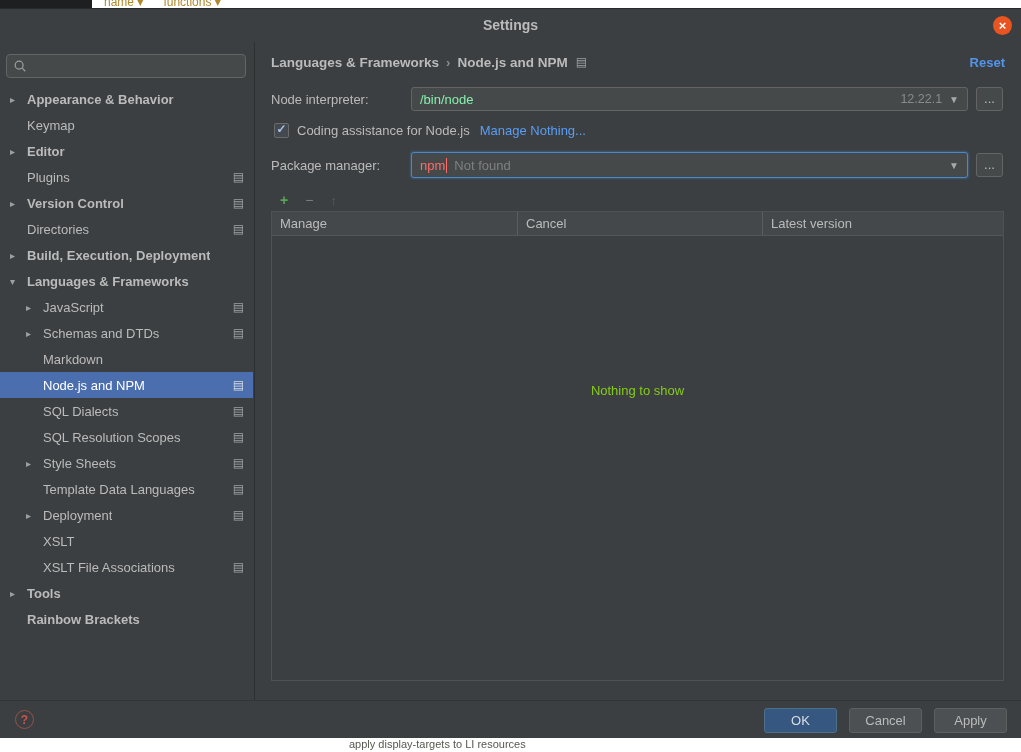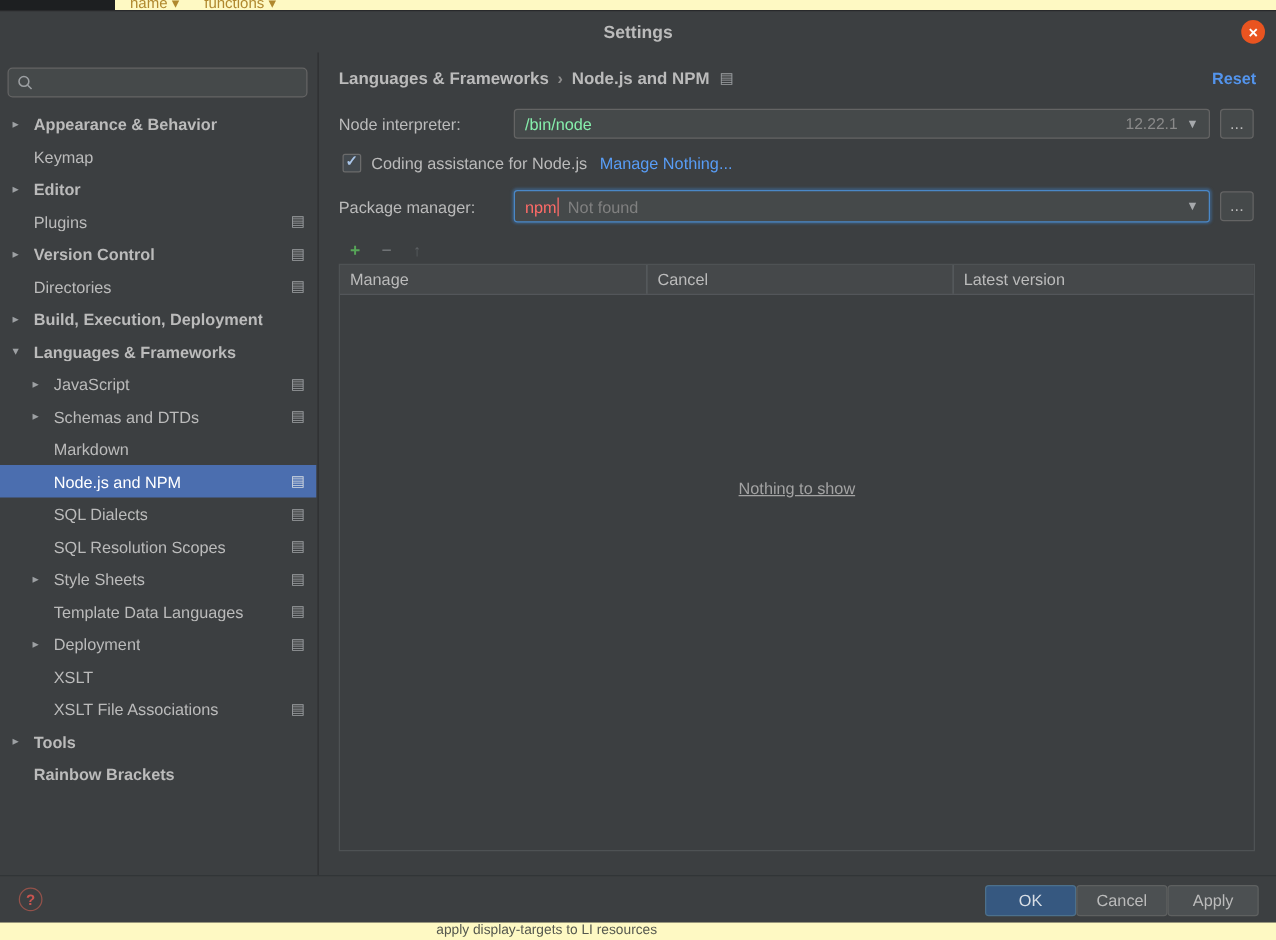--- a/index.html
+++ b/index.html
@@ -3,21 +3,21 @@
 <meta charset="utf-8">
 <style>
   html,body { margin:0; padding:0; background:#1e1e1e; }
   * { box-sizing:border-box; }
   .screen {
     position:relative; width:1021px; height:752px; overflow:hidden;
     background:#2b2b2b; font-family:"Liberation Sans", sans-serif;
     -webkit-font-smoothing:antialiased;
   }
   
-  .bg-strip { position:absolute; left:0; right:0; background:#fef9c3; overflow:hidden; }
+  .bg-strip { position:absolute; left:0; right:0; background:#ffffff; overflow:hidden; }
   .bg-strip.top { top:0; height:9px; }
   .bg-strip.bottom { top:738px; height:14px; }
   .bg-corner { position:absolute; left:0; top:0; width:92px; height:9px; background:#1d1f21; }
   .bg-text-top { position:absolute; left:104px; top:-5px; font-size:12px; color:#b0882e; white-space:pre; }
   .bg-text-bottom { position:absolute; left:349px; top:0px; font-size:11px; color:#56594f; white-space:pre; }
 
   
   .dialog { position:absolute; left:0; top:9px; width:1021px; height:729px; background:#3c3f41; box-shadow:0 0 0 1px #28292b; }
 
   .titlebar { position:absolute; top:0; left:0; right:0; height:33px; }
@@ -82,26 +82,26 @@
   .tb.add { color:#57a558; font-weight:bold; }
   .tb.rem { color:#7c7f82; }
   .tb.up { color:#5d6164; font-size:13px; }
   .pkg-table { position:absolute; left:0; right:0; top:22px; bottom:0; border:1px solid #4e5254; }
   .pkg-header { display:flex; height:24px; background:#45484a; border-bottom:1px solid #53565a; }
   .th { padding:0 8px; line-height:24px; color:#bbbbbb; border-right:1px solid #5a5e61; font-size:13px; overflow:hidden; white-space:nowrap; }
   .th:nth-child(1) { width:246px; }
   .th:nth-child(2) { width:245px; }
   .th:last-child { flex:1; border-right:none; }
   .pkg-body { position:absolute; top:25px; bottom:0; left:0; right:0; }
-  .empty { position:absolute; top:146px; left:0; right:0; text-align:center; color:#a3a3a3;text-decoration:underline; }
+  .empty { position:absolute; top:146px; left:0; right:0; text-align:center; color:#84cc16; }
 
   
   .footer { position:absolute; left:0; right:0; bottom:0; height:38px; border-top:1px solid #313537; }
   .help-btn { position:absolute; left:15px; top:9px; width:19px; height:19px; border-radius:50%; border:1px solid #93524a; color:#c75450; display:flex; align-items:center; justify-content:center; font-size:12px; font-weight:bold; cursor:pointer; }
-  .footer-btns { position:absolute; right:14px; top:7px; display:flex; }
+  .footer-btns { position:absolute; right:14px; top:7px; display:flex; gap:12px; }
   .btn { width:73px; height:25px; border-radius:3px; font-size:13px; font-family:inherit; background:#4c5052; border:1px solid #5e6060; color:#bbbbbb; cursor:pointer; padding:0; }
   .btn.primary { background:#365880; border:1px solid #4c708c; color:#d8dee5; }
 </style>
 </head>
 <body>
 
 <div class="screen">
 
   <div class="bg-strip top">
     <span class="bg-text-top">name ▾      functions ▾</span>

